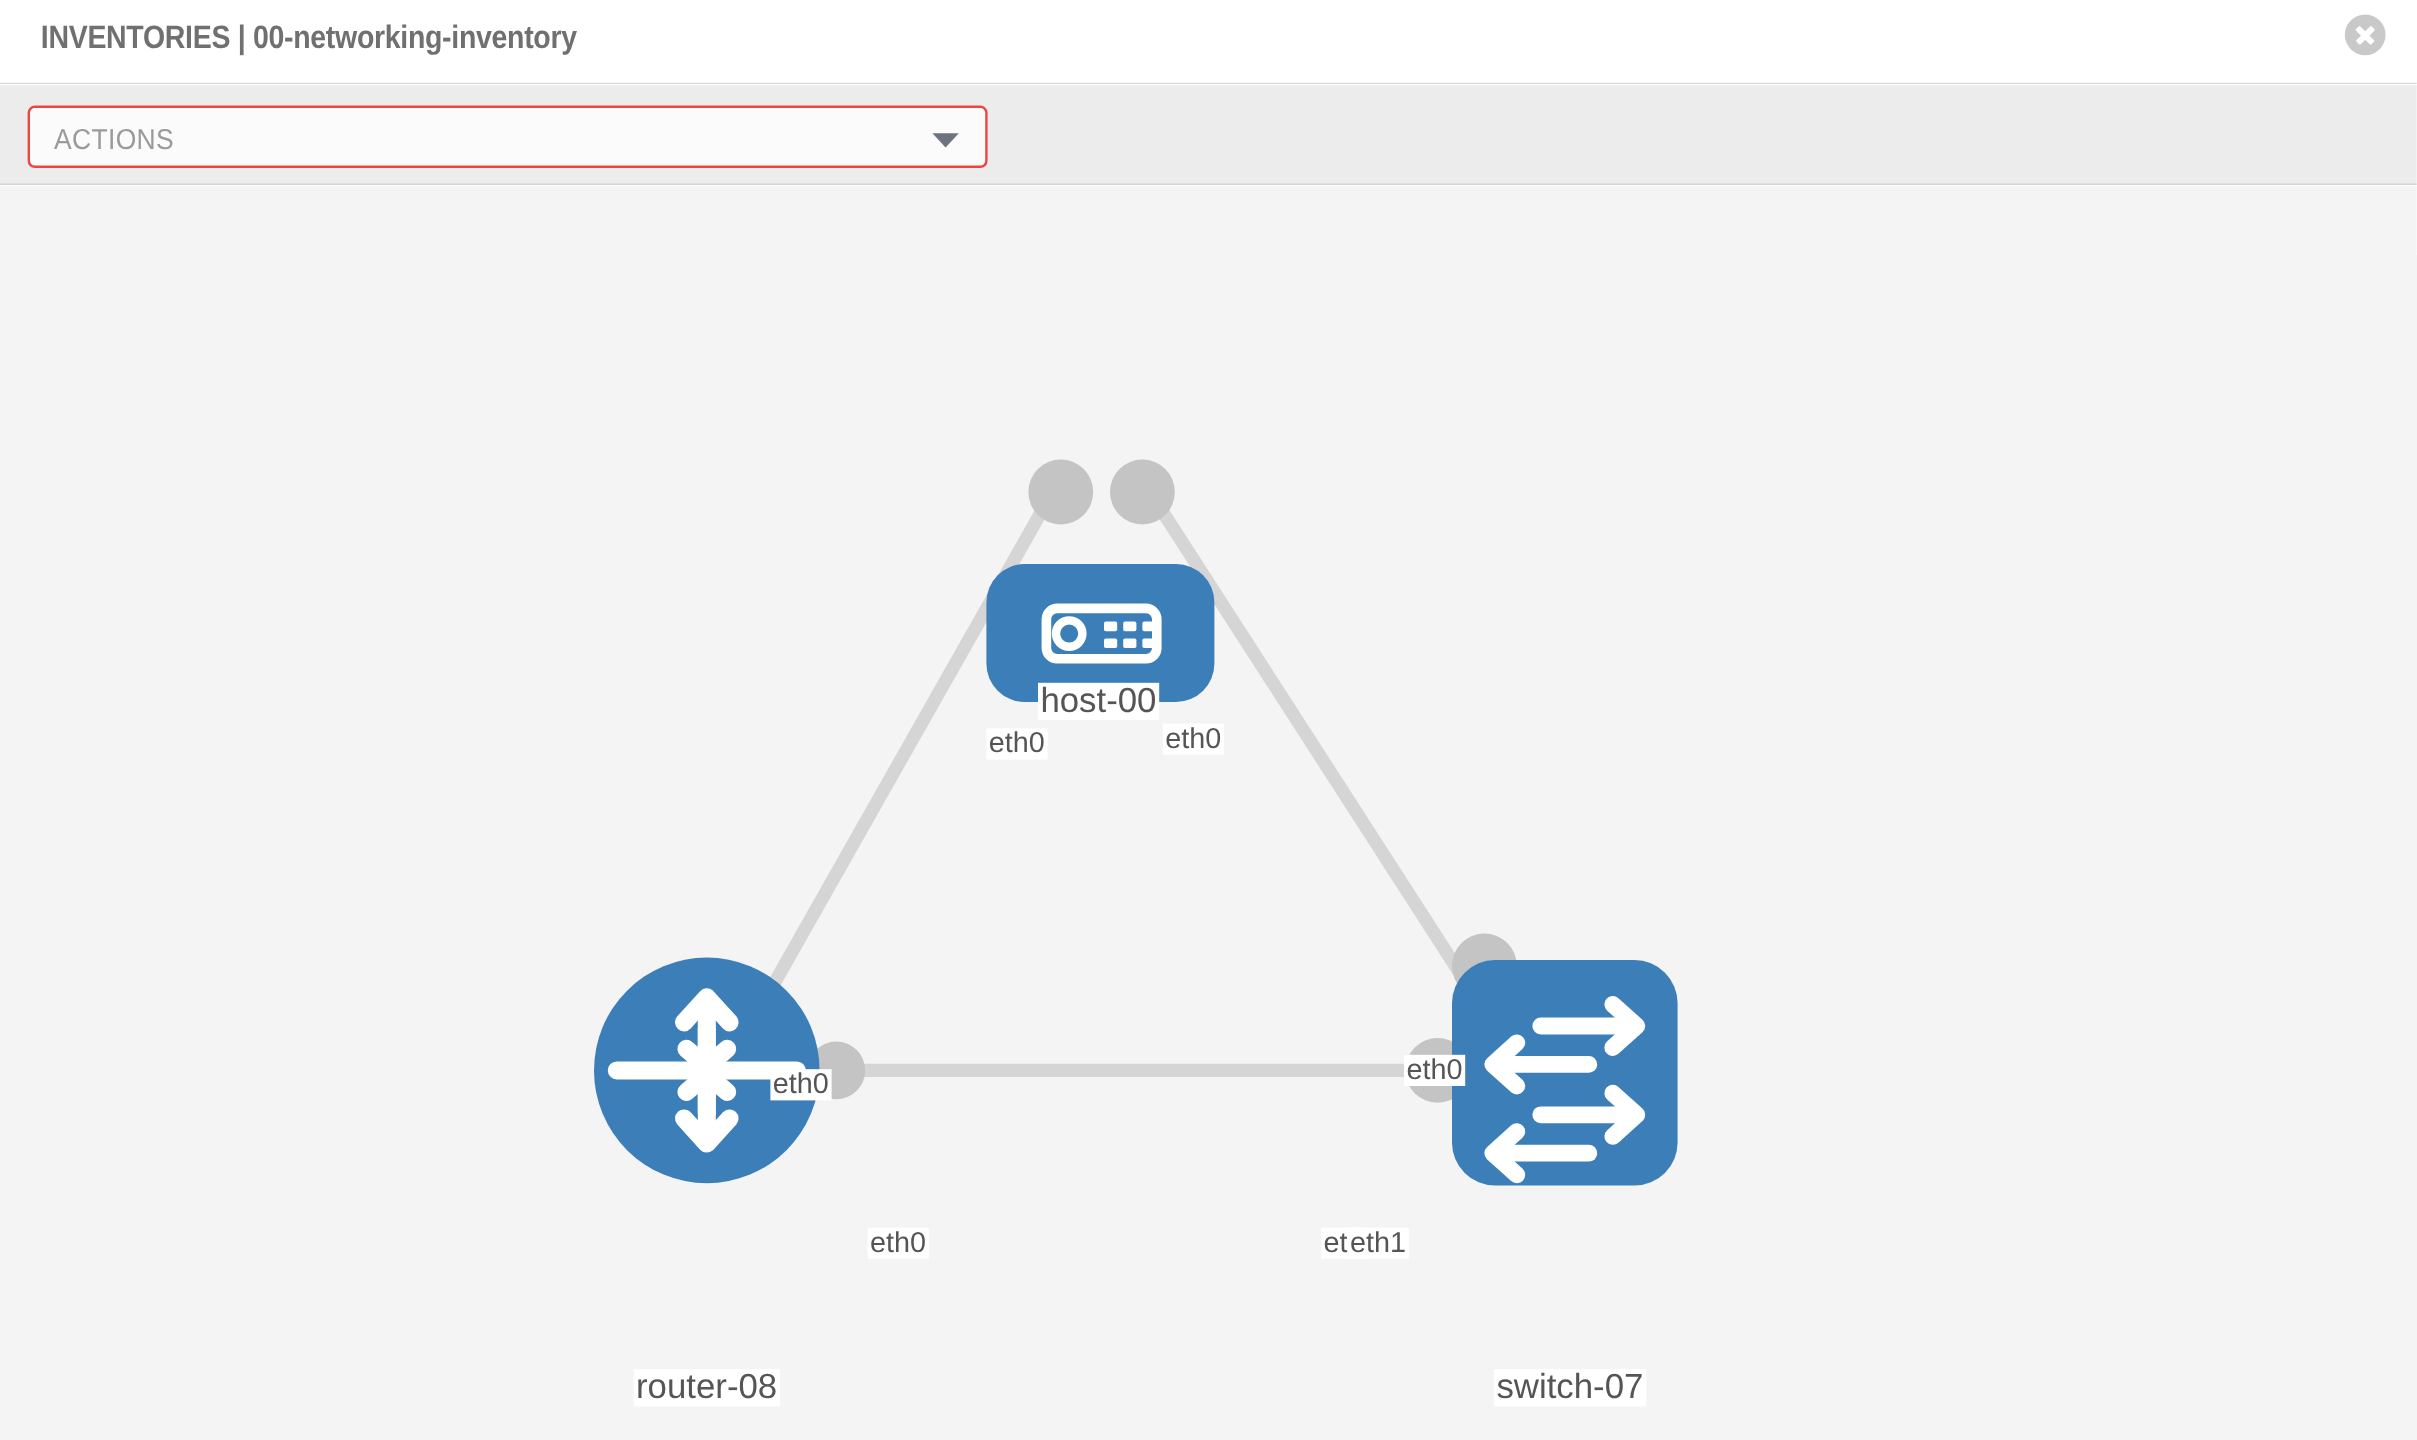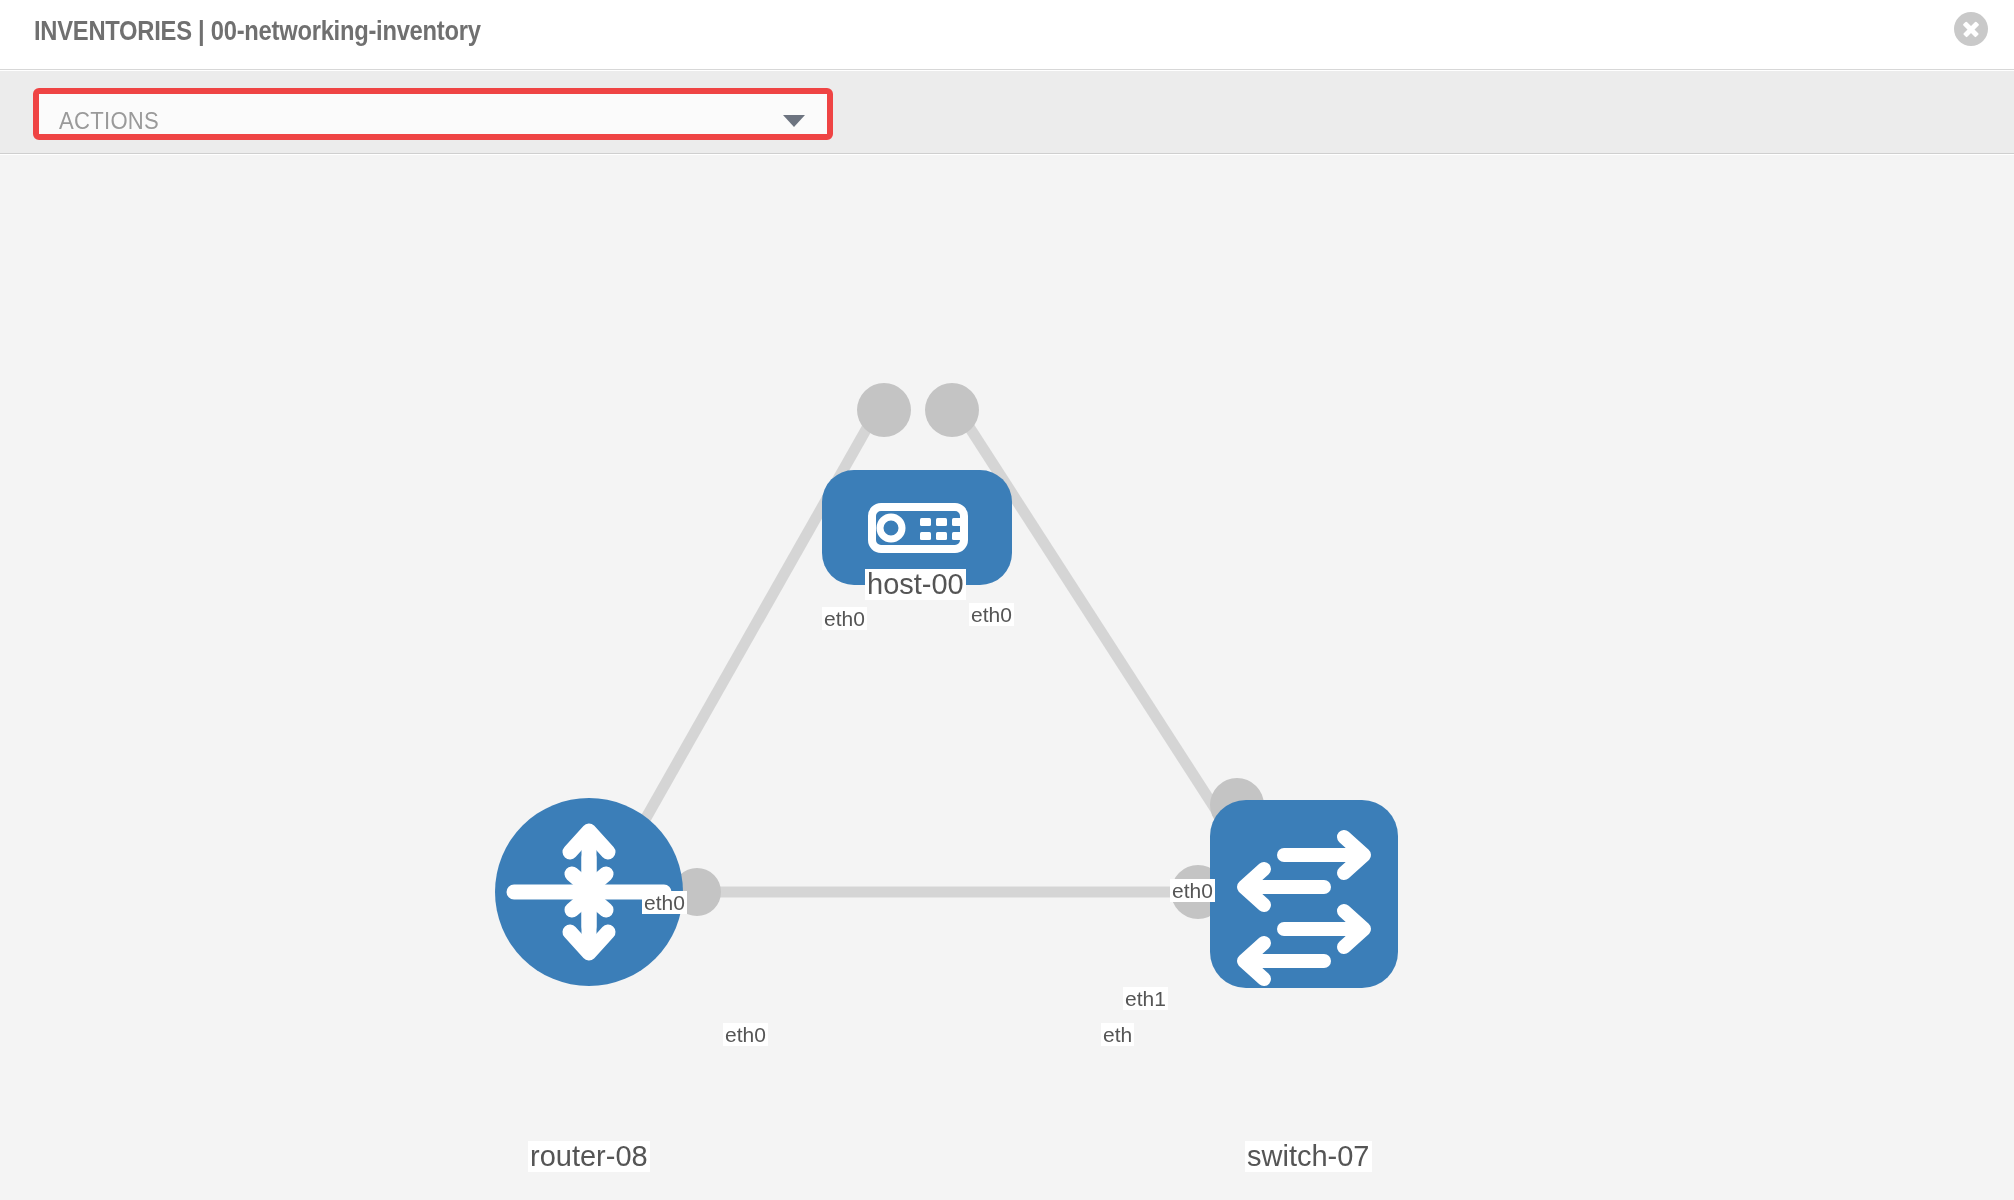--- a/index.html
+++ b/index.html
@@ -35,22 +35,22 @@
   }
   .close-btn .x1 { transform: rotate(45deg); }
   .close-btn .x2 { transform: rotate(-45deg); }
 
   
   .toolbar {
     position:absolute; left:0; top:71px; width:2014px; height:83px;
     background:#ececec; border-bottom:1px solid #cfcfcf;
   }
   .actions-select {
-    position:absolute; left:33px; top:17px; width:800px; height:52px;
-    background:#fbfbfb; border:6px solid #ef4444; border-radius:6px;
+    position:absolute; left:23px; top:17px; width:800px; height:52px;
+    background:#fbfbfb; border:2px solid #ef4444; border-radius:6px;
     cursor:pointer;
   }
   .actions-select .label {
     position:absolute; left:20px; top:13px;
     font-size:24px; color:#9a9a9a; letter-spacing:0.3px;
     font-family:"Liberation Sans Narrow","Liberation Sans", sans-serif;
     transform: scaleX(0.92); transform-origin:left center;
   }
   .caret {
     position:absolute; width:0; height:0;
@@ -86,21 +86,21 @@
   }
   .topology { position:absolute; left:0; top:0; width:2014px; height:1045px; }
 
   
   .node-label {
     position:absolute; background:#ffffff; color:#555555;
     font-family:"Liberation Sans", sans-serif; white-space:nowrap;
     line-height:1.0; padding:1px 2px;
   }
   .lbl-node  { font-size:29px; }
-  .lbl-iface { font-size:21px; }
+  .lbl-iface { font-size:24px; }
 </style>
 </head>
 <body>
 
 <div class="app">
 
   <div class="header">
     <div class="header-title">INVENTORIES | 00-networking-inventory</div>
     <div class="close-btn">
       <span class="x1"></span>
@@ -207,19 +207,19 @@
 
     <div class="node-label lbl-iface" style="left:822px; top:452px;">eth0</div>
     <div class="node-label lbl-node" style="left:865px; top:414px;">host-00</div>
     <div class="node-label lbl-iface" style="left:969px; top:448px;">eth0</div>
 
     <div class="node-label lbl-iface" style="left:642px; top:736px;">eth0</div>
     <div class="node-label lbl-iface" style="left:1170px; top:724px;">eth0</div>
 
     <div class="node-label lbl-iface" style="left:723px; top:868px;">eth0</div>
     <div class="node-label lbl-iface" style="left:1101px; top:868px;">eth</div>
-    <div class="node-label lbl-iface" style="left:1123px; top:832px;">eth1</div>
+    <div class="node-label lbl-iface" style="left:1123px; top:868px;">eth1</div>
 
     <div class="node-label lbl-node" style="left:528px; top:986px;">router-08</div>
     <div class="node-label lbl-node" style="left:1245px; top:986px;">switch-07</div>
 
   </div>
 </div>
 
 </body></html>

